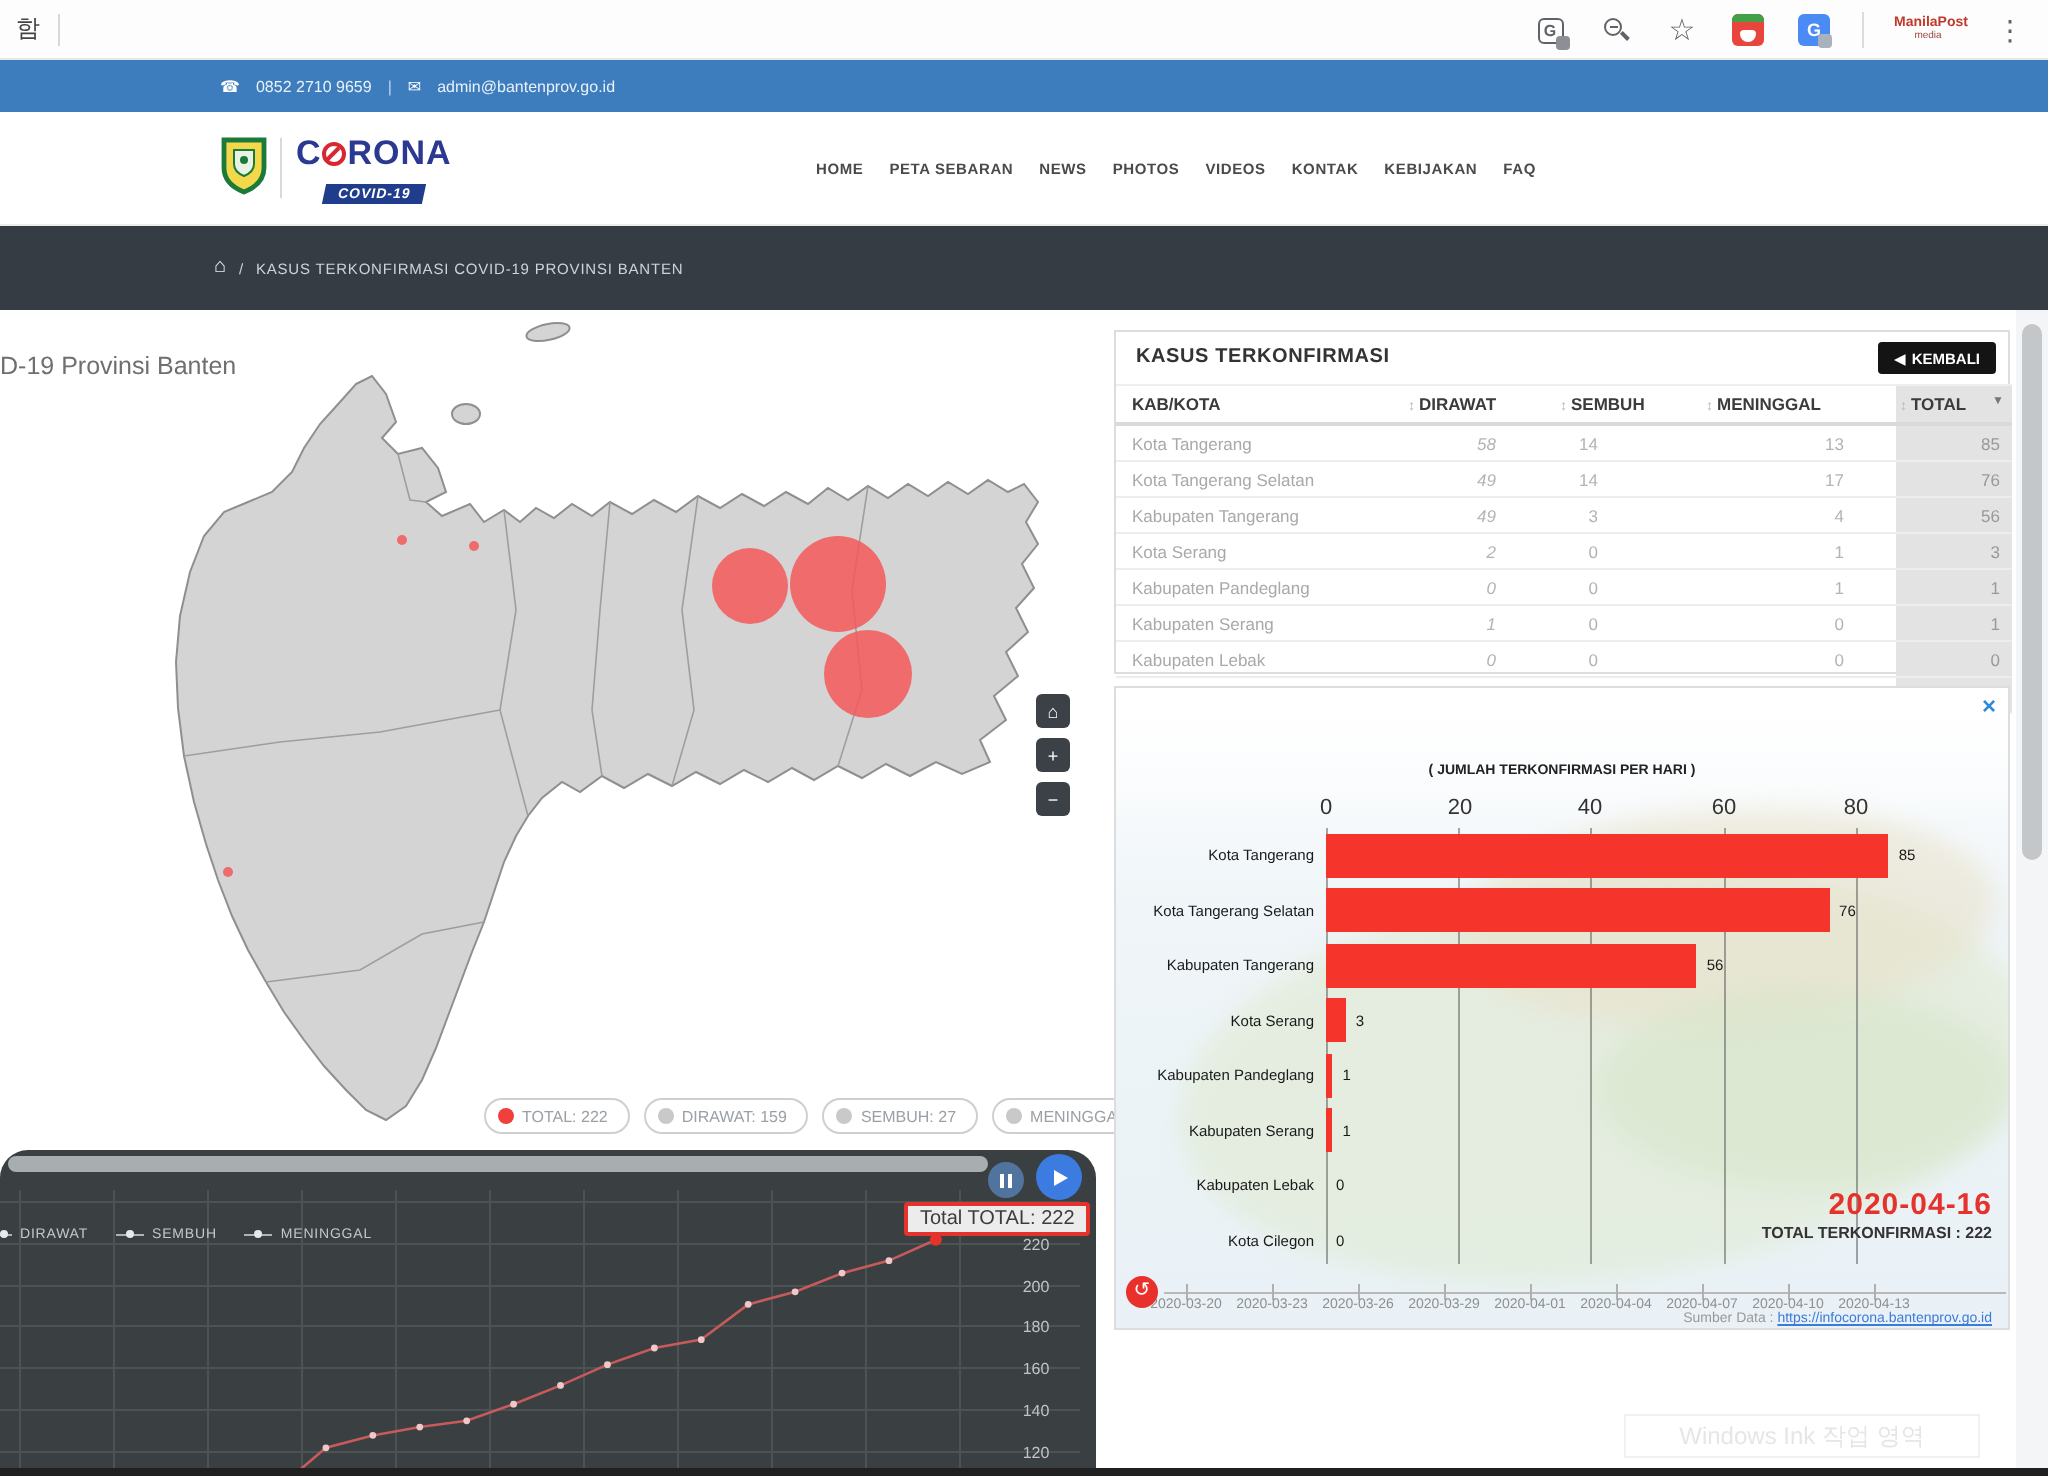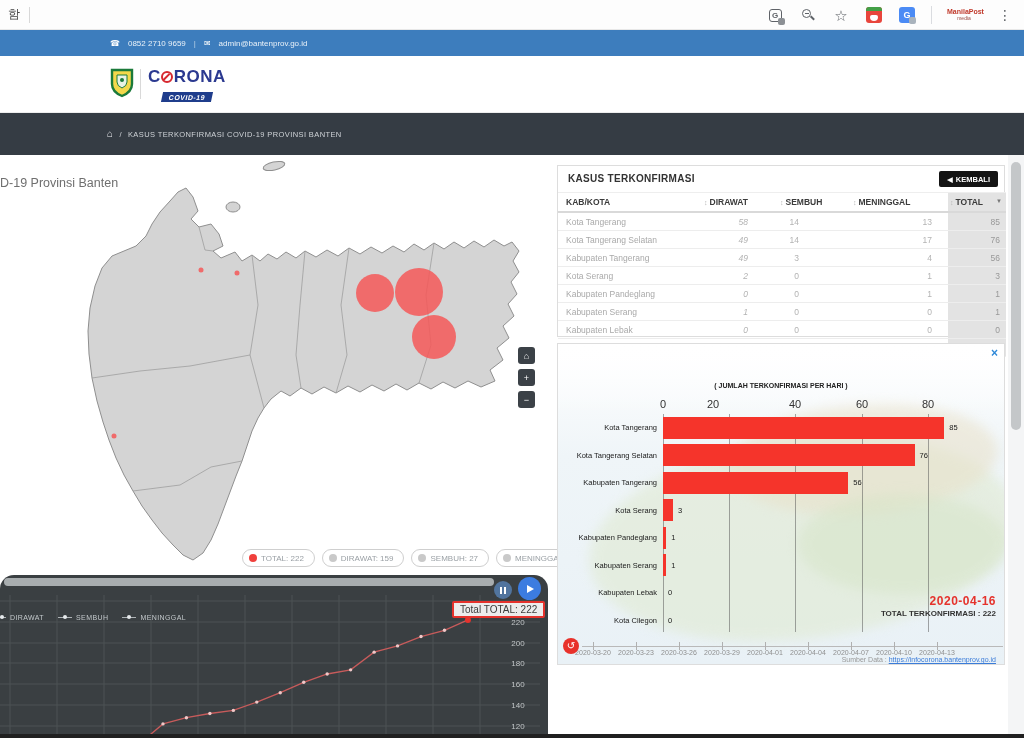--- a/index.html
+++ b/index.html
@@ -102,21 +102,21 @@
   .data-table col.c4{width:97px;}.data-table col.c5{width:58px;}
   .data-table th{font-size:8.5px;color:#3b3b3b;text-align:left;padding:4px 0 4px 2px;border-bottom:2px solid #d9d9d9;
                  border-top:1px solid #eee;font-weight:bold;white-space:nowrap;cursor:pointer;}
   .data-table th .sort{color:#b9b9b9;font-size:7px;margin-right:2px;}
   .data-table th.th-total{background:#e3e3e3;}
   .data-table th .filter{float:right;color:#777;font-size:6px;margin-right:4px;margin-top:1px;}
   .data-table td{font-size:8.5px;color:#b3b3b3;padding:3.5px 0;border-bottom:1px solid #ededed;white-space:nowrap;}
   .data-table td.name{padding-left:8px;color:#a9a9a9;}
   .data-table td.n2{text-align:right;padding-right:30px;font-style:italic;}
   .data-table td.n3{text-align:right;padding-right:52px;}
-  .data-table td.n4{text-align:right;padding-right:16px;}
+  .data-table td.n4{text-align:right;padding-right:26px;}
   .data-table td.n5{text-align:right;padding-right:6px;background:#e3e3e3;color:#999;}
   .data-table th.h1{padding-left:8px;}
 
   
   .chart-card{left:557px;top:343px;width:448px;height:322px;overflow:hidden;}
   .sea-bg{position:absolute;inset:0;background:linear-gradient(180deg,#ffffff 0%,#eff5f8 35%,#e9f1f6 100%);}
   .blob{position:absolute;border-radius:50%;filter:blur(6px);}
   .blob1{left:30px;top:95px;width:430px;height:200px;background:#e0ead2;opacity:.6;transform:rotate(-7deg);}
   .blob2{left:170px;top:60px;width:270px;height:110px;background:#e9e1c9;opacity:.55;transform:rotate(-4deg);}
   .blob3{left:240px;top:150px;width:210px;height:100px;background:#d5e4c6;opacity:.5;}
@@ -126,21 +126,21 @@
   .cc-sub1{position:absolute;left:0;top:27px;width:100%;text-align:center;font-size:9px;color:#9aa3a8;z-index:3;}
   .cc-sub2{position:absolute;left:0;top:38px;width:100%;text-align:center;font-size:7px;font-weight:bold;color:#222;z-index:3;}
   .x-tick{position:absolute;top:54px;width:30px;margin-left:-15px;text-align:center;font-size:11px;color:#333;z-index:3;}
   .vgrid{position:absolute;top:70px;width:1px;height:218px;background:rgba(80,80,80,.5);z-index:2;}
   .bars{position:absolute;left:0;top:70px;width:448px;z-index:3;}
   .bar-row{height:27.5px;display:flex;align-items:center;}
   .bar-label{width:99px;margin-right:6px;text-align:right;font-size:7.5px;color:#1a1a1a;white-space:nowrap;}
   .bar{height:22px;background:#f5342b;}
   .bar-val{margin-left:5px;font-size:7.5px;color:#1a1a1a;}
   .date-block{position:absolute;right:8px;top:250px;text-align:right;z-index:4;}
-  .date-big{font-size:12px;font-weight:bold;color:#e5322c;letter-spacing:.5px;}
+  .date-big{font-size:15px;font-weight:bold;color:#e5322c;letter-spacing:.5px;}
   .date-total{font-size:8px;font-weight:bold;color:#333;margin-top:1px;}
   .timeline-line{position:absolute;left:24px;top:302px;width:421px;height:1px;background:#b9b9b9;z-index:3;}
   .t-tick{position:absolute;top:298px;width:1px;height:8px;background:#b0b0b0;z-index:3;}
   .t-label{position:absolute;top:305px;width:56px;text-align:center;font-size:7px;color:#8f8f8f;z-index:3;white-space:nowrap;}
   .replay-btn{position:absolute;left:5px;top:294px;width:16px;height:16px;border-radius:50%;background:#e8312a;color:#fff;
               font-size:10px;line-height:15px;text-align:center;cursor:pointer;z-index:4;}
   .source-row{position:absolute;right:8px;top:312px;font-size:7px;z-index:4;white-space:nowrap;}
   .source-row .lbl{color:#999;}
   .source-row a{color:#3b7cd9;text-decoration:underline;}
 
@@ -203,20 +203,30 @@
       <span class="logo-divider"></span>
       <span class="logo-textwrap">
         <span class="logo-word">
             <span>C</span>
             <span class="virus-o"></span>
             <span>RONA</span>
           </span>
         <span class="logo-badge">COVID-19</span>
       </span>
     </div>
+    <nav class="main-nav">
+      <span class="nav-item">HOME</span>
+      <span class="nav-item">PETA SEBARAN</span>
+      <span class="nav-item">NEWS</span>
+      <span class="nav-item">PHOTOS</span>
+      <span class="nav-item">VIDEOS</span>
+      <span class="nav-item">KONTAK</span>
+      <span class="nav-item">KEBIJAKAN</span>
+      <span class="nav-item">FAQ</span>
+    </nav>
   </div>
 
   <div class="breadcrumb-bar">
     <div class="breadcrumb">
       <span class="bc-home">⌂</span>
       <span>/</span>
       <span>KASUS TERKONFIRMASI COVID-19 PROVINSI BANTEN</span>
     </div>
   </div>
 
@@ -418,21 +428,21 @@
 
   <div class="card chart-card">
     <div class="sea-bg"></div>
     <div class="blob blob1"></div>
     <div class="blob blob2"></div>
     <div class="blob blob3"></div>
     <div class="top-fade"></div>
     <span class="cc-close">×</span>
     <div class="cc-sub2">( JUMLAH TERKONFIRMASI PER HARI )</div>
     <span class="x-tick" style="left:105px;">0</span>
-    <span class="x-tick" style="left:155px;">20</span>
+    <span class="x-tick" style="left:172px;">20</span>
     <span class="x-tick" style="left:237px;">40</span>
     <span class="x-tick" style="left:304px;">60</span>
     <span class="x-tick" style="left:370px;">80</span>
     <div class="vgrid" style="left:105px;"></div>
     <div class="vgrid" style="left:171px;"></div>
     <div class="vgrid" style="left:237px;"></div>
     <div class="vgrid" style="left:304px;"></div>
     <div class="vgrid" style="left:370px;"></div>
     <div class="bars">
       <div class="bar-row">
@@ -502,15 +512,16 @@
     <span class="t-label" style="left:351px;">2020-04-13</span>
     <div class="source-row">
       <span class="lbl">Sumber Data :</span>
       <a href="#" title="https://infocorona.bantenprov.go.id">https://infocorona.bantenprov.go.id</a>
     </div>
   </div>
 
   <div class="scrollbar-track"></div>
   <div class="scrollbar-thumb"></div>
 
+  <div class="ink-watermark">Windows Ink 작업 영역</div>
   <div class="bottom-strip"></div>
 
 </div>
 
 </body></html>

